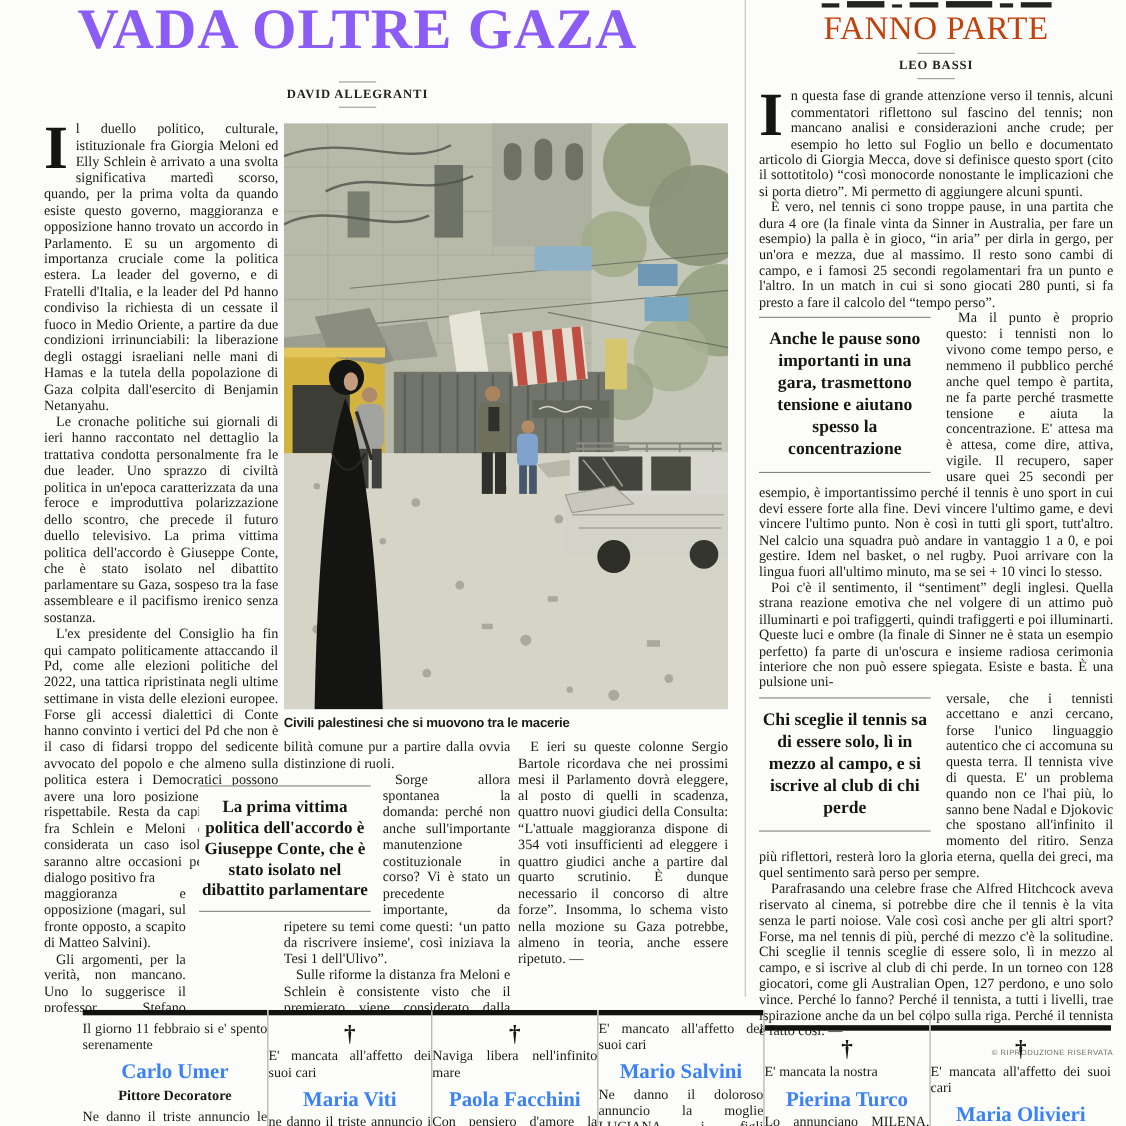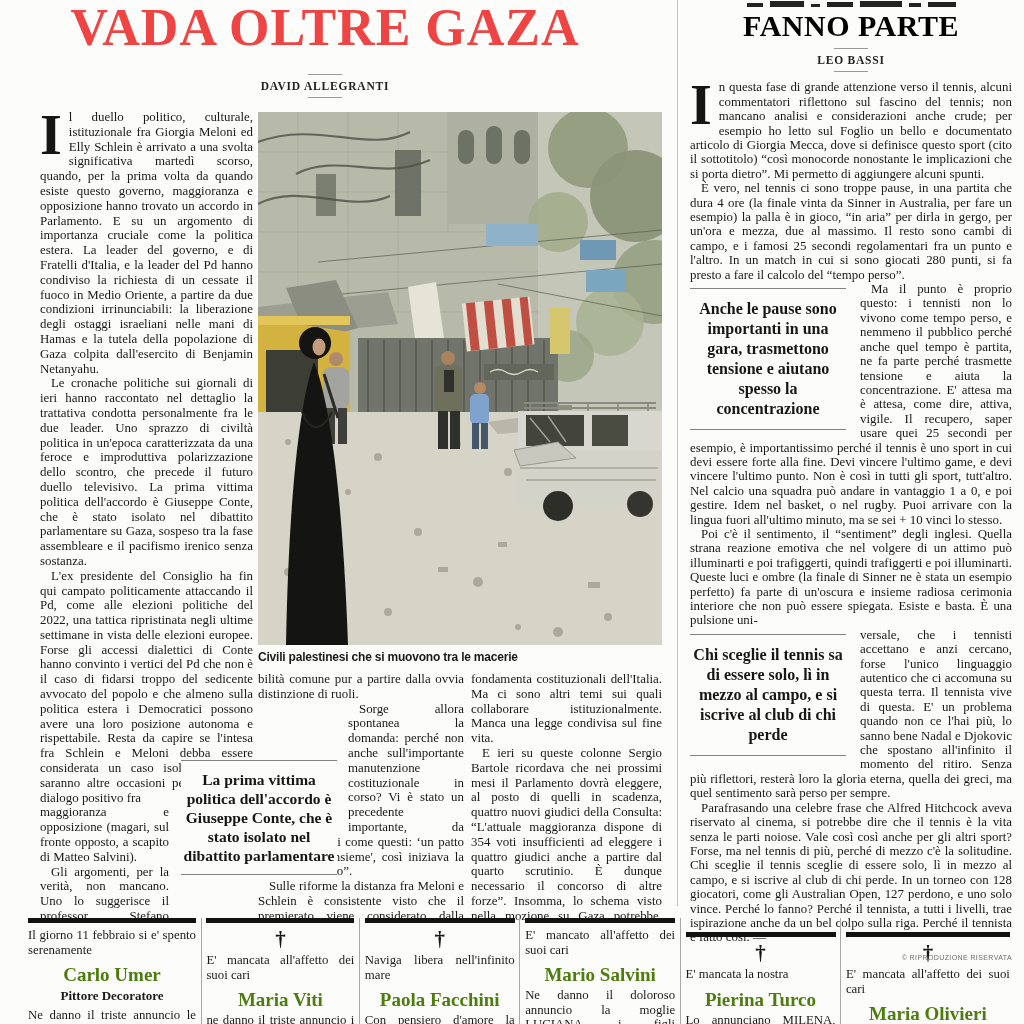--- a/index.html
+++ b/index.html
@@ -5,53 +5,53 @@
   html,body{margin:0;padding:0;}
   body{
     width:1024px;height:1024px;position:relative;overflow:hidden;
     background:#fcfcfa;color:#1b1b19;
     font-family:"Liberation Serif","DejaVu Serif",serif;
   }
   
   .hl-left{position:absolute;left:40px;top:0;width:570px;text-align:center;}
   .hl-left h1{
     margin:2px 0 0;font-weight:bold;font-size:52px;line-height:1.0;
-    letter-spacing:1px;color:#ef4444;font-family:"Liberation Serif",serif;
+    letter-spacing:1px;color:#8b5cf6;font-family:"Liberation Serif",serif;
   }
   .byline{display:block;text-align:center;font-weight:bold;font-size:11.5px;letter-spacing:.8px;color:#222;}
   .byrule{width:34px;height:1px;background:#9a9a96;margin:5px auto;}
   .byline-wrap{margin-top:20px;}
 
   .right-col{position:absolute;left:690px;top:0;width:322px;}
   .sliver{height:7px;overflow:hidden;display:flex;gap:7px;justify-content:center;align-items:flex-end;}
   .sliver i{display:block;background:#23231f;}
   .right-col h1{
-    margin:3px 0 0;font-weight:bold;font-size:30px;line-height:1.08;
-    text-align:center;letter-spacing:.5px;color:#000000;
+    margin:3px 0 0;font-weight:normal;font-size:30px;line-height:1.08;
+    text-align:center;letter-spacing:.5px;color:#c2410c;
   }
   .right-col .byline-wrap{margin-top:6px;margin-bottom:8px;}
 
   
   .bodytxt{font-size:12.9px;line-height:14.8px;text-align:justify;hyphens:auto;-webkit-hyphens:auto;color:#191917;}
   .bodytxt p{margin:0;}
   .bodytxt p.ind{text-indent:11px;}
   .dropcap{float:left;font-weight:bold;font-size:56px;line-height:46px;padding:2px 7px 0 0;color:#151513;}
 
   .colA{position:absolute;left:40px;top:110px;width:213px;height:810px;overflow:hidden;}
   .colB{position:absolute;left:258px;top:672px;width:206px;height:250px;overflow:hidden;font-family:Liberation Serif, serif;}
   .colC{position:absolute;left:471px;top:672px;width:191px;height:252px;overflow:hidden;}
   .rbody{font-size:12.9px;line-height:14.4px;}
 
   .spacer-r{float:right;width:76px;height:118px;margin:4px 0 4px 8px;}
   .spacer-l{float:left;width:80px;height:120px;margin:8px 10px 4px 0;}
 
   
   .pq{
     font-weight:bold;text-align:center;color:#161614;
-    border-top:1px solid #82827e;border-bottom:1px solid #82827e;margin-top:46px;
+    border-top:1px solid #82827e;border-bottom:1px solid #82827e;
   }
   .pq-left{
     position:absolute;left:181px;top:714px;width:152px;z-index:6;background:#fcfcfa;
     font-size:15.5px;line-height:19px;padding:9px 2px;
   }
   .pq-float{
     float:left;width:150px;font-size:16px;line-height:20px;
     padding:10px 3px;margin:6px 14px 4px 0;background:#fcfcfa;
   }
 
@@ -63,28 +63,28 @@
   .caption{
     position:absolute;left:258px;top:650px;width:404px;
     font-family:Liberation Sans, sans-serif;
     font-weight:bold;font-size:12px;color:#1a1a18;letter-spacing:-.2px;
   }
 
   
   .vdiv-main{position:absolute;left:677px;top:0;width:1px;height:906px;background:#c2c2be;}
 
   
-  .obits{position:absolute;left:28px;top:918px;width:982px;height:106px;display:flex;justify-content:space-between;overflow:hidden;}
+  .obits{position:absolute;left:28px;top:918px;width:982px;height:106px;display:flex;justify-content:flex-end;overflow:hidden;}
   .obit-sep{width:1px;background:#a8a8a4;flex:0 0 auto;}
   .obit-col{flex:0 0 auto;overflow:hidden;}
   .obit-col.lower{padding-top:14px;}
   .obit-bar{height:5px;background:#121210;margin-bottom:5px;}
   .obit-cross{text-align:center;font-size:21px;font-weight:bold;line-height:22px;color:#161614;}
   .obit-intro{font-size:12.8px;line-height:14.5px;text-align:justify;margin-top:3px;}
-  .obit-name{text-align:center;font-weight:bold;font-size:19px;line-height:22px;margin:7px 0 2px;color:#4d7c0f;}
+  .obit-name{text-align:center;font-weight:bold;font-size:19px;line-height:22px;margin:7px 0 2px;color:#3b82f6;}
   .obit-sub{text-align:center;font-weight:bold;font-size:13px;margin-bottom:4px;}
   .obit-body{font-size:12.8px;line-height:14.5px;text-align:justify;}
 </style>
 </head>
 <body>
 
 <header class="hl-left">
   <h1>VADA OLTRE GAZA</h1>
   <div class="byline-wrap">
     <div class="byrule"></div>
@@ -227,21 +227,20 @@
 <div class="pq pq-left">La prima vittima politica dell'accordo è Giuseppe Conte, che è stato isolato nel dibattito parlamentare</div>
 
 <div class="colB bodytxt">
   <p>bilità comune pur a partire dalla ovvia distinzione di ruoli.</p>
   <div class="spacer-l"></div>
   <p class="ind">Sorge allora spontanea la domanda: perché non anche sull'importante manutenzione costituzionale in corso? Vi è stato un precedente importante, da ripetere su temi come questi: ‘un patto da riscrivere insieme', così iniziava la Tesi 1 dell'Ulivo”.</p>
   <p class="ind">Sulle riforme la distanza fra Meloni e Schlein è consistente visto che il premierato viene considerato dalla leader del Pd un modo per scardinare le</p>
 </div>
 
 <div class="colC bodytxt">
-  <p>fondamenta costituzionali dell'Italia. Ma ci sono altri temi sui quali collaborare istituzionalmente. Manca una legge condivisa sul fine vita.</p>
   <p class="ind">E ieri su queste colonne Sergio Bartole ricordava che nei prossimi mesi il Parlamento dovrà eleggere, al posto di quelli in scadenza, quattro nuovi giudici della Consulta: “L'attuale maggioranza dispone di 354 voti insufficienti ad eleggere i quattro giudici anche a partire dal quarto scrutinio. È dunque necessario il concorso di altre forze”. Insomma, lo schema visto nella mozione su Gaza potrebbe, almeno in teoria, anche essere ripetuto. —</p>
 
 </div>
 
 <div class="vdiv-main"></div>
 
 <div class="right-col">
   <div class="sliver">
     <i style="width:16px;height:4px"></i>
       <i style="width:34px;height:6px"></i>

